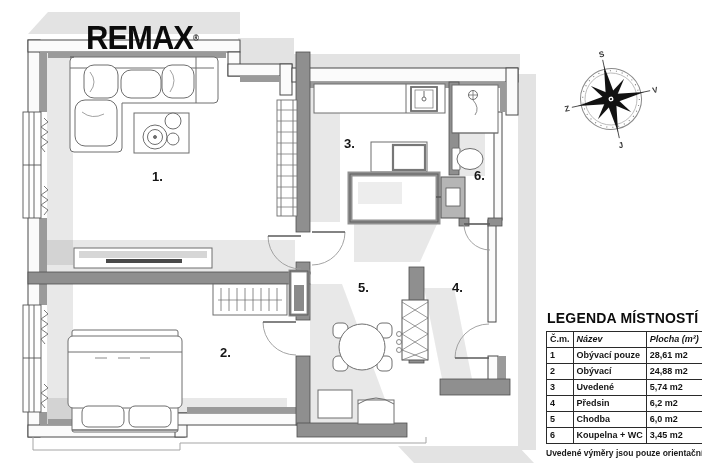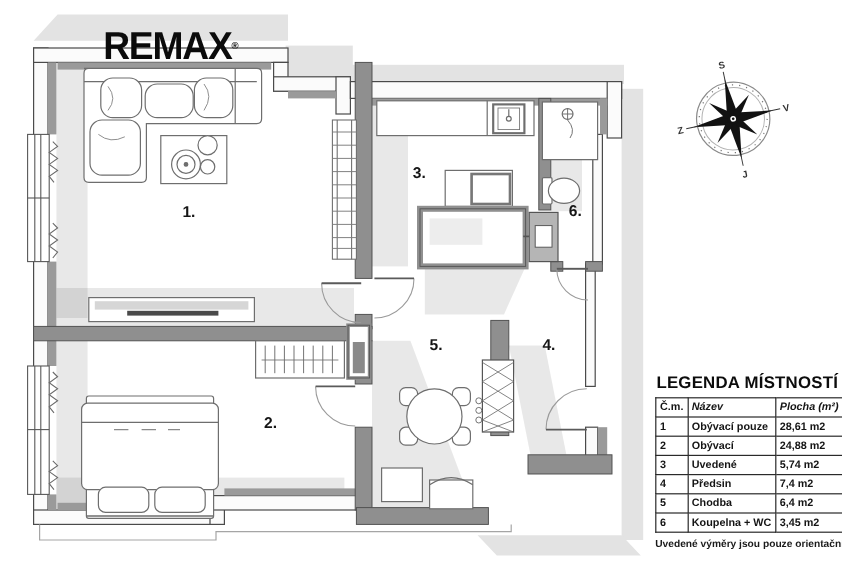--- a/index.html
+++ b/index.html
@@ -345,26 +345,26 @@
           <td>24,88 m2</td>
         </tr>
         <tr>
           <td>3</td>
           <td>Uvedené</td>
           <td>5,74 m2</td>
         </tr>
         <tr>
           <td>4</td>
           <td>Předsin</td>
-          <td>7,4 m2</td>
+          <td>6,2 m2</td>
         </tr>
         <tr>
           <td>5</td>
           <td>Chodba</td>
-          <td>6,4 m2</td>
+          <td>6,0 m2</td>
         </tr>
         <tr>
           <td>6</td>
           <td>Koupelna + WC</td>
           <td>3,45 m2</td>
         </tr>
       </tbody>
     </table>
     <div class="legend-note">Uvedené výměry jsou pouze orientační.</div>
   </div>

